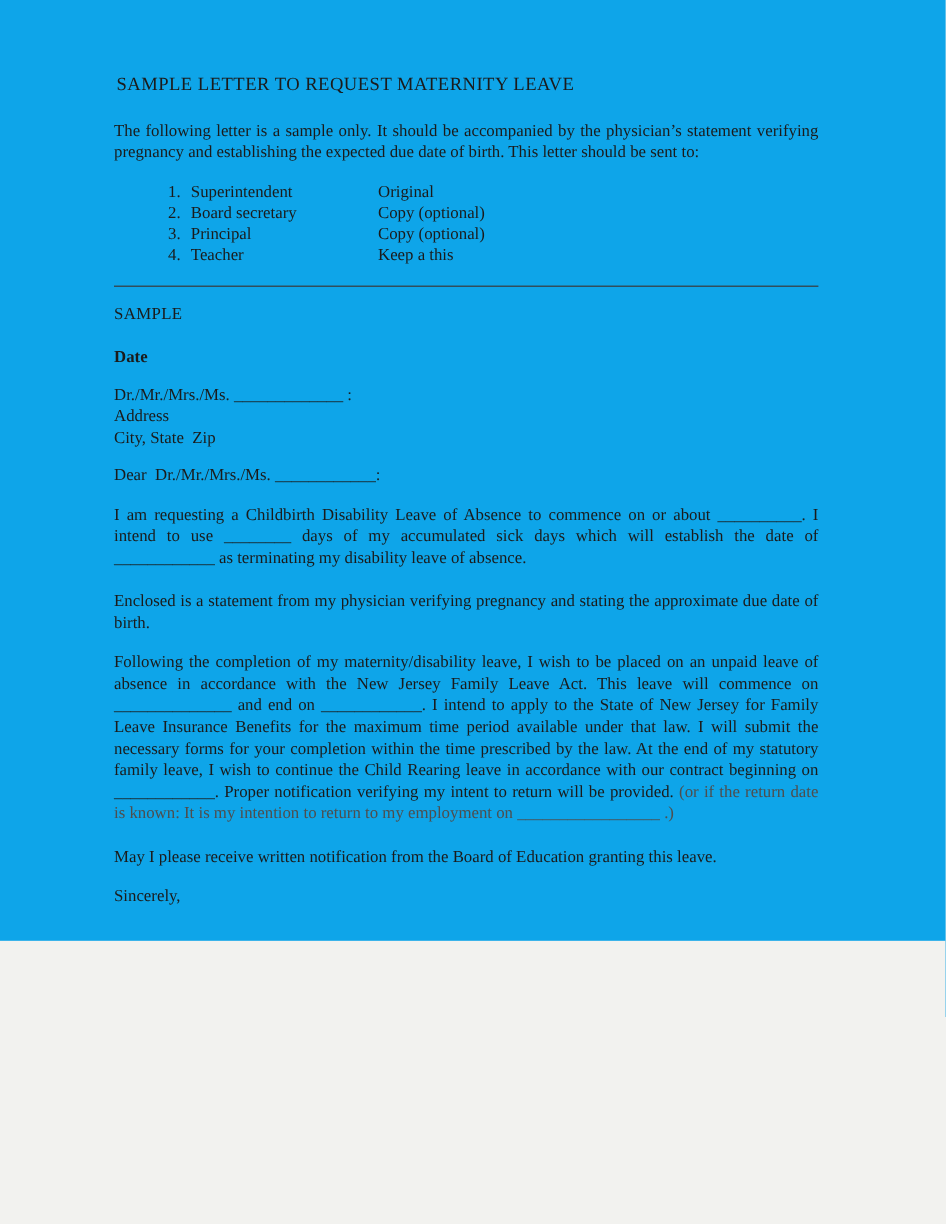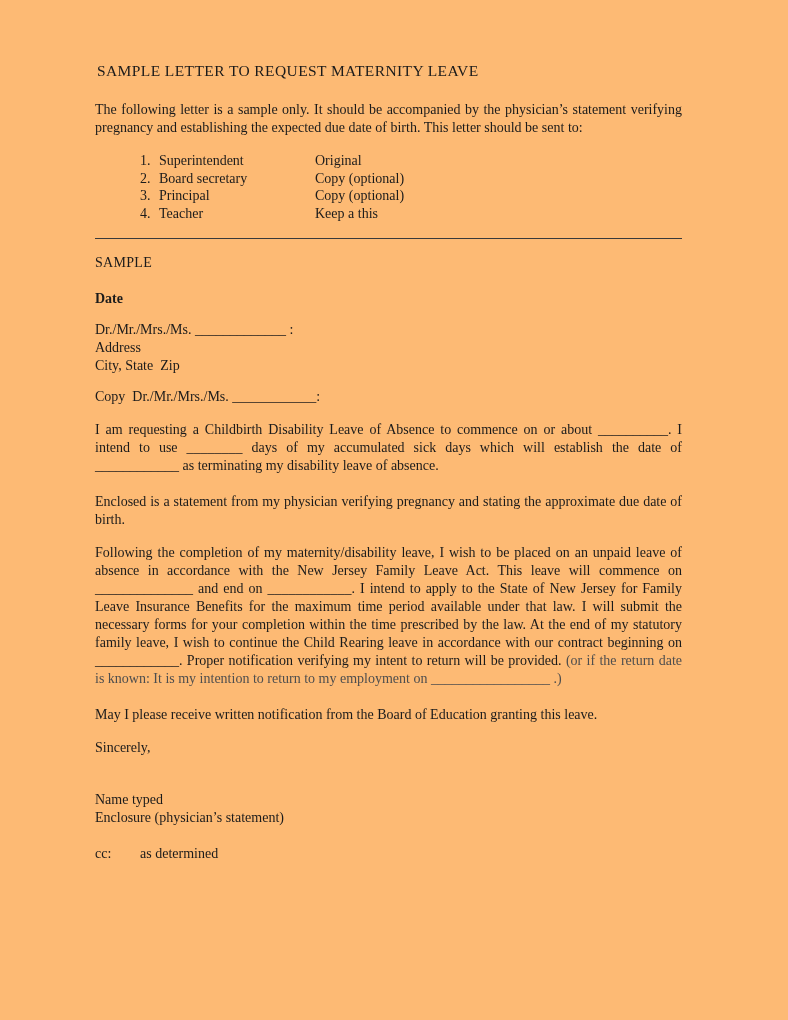--- a/index.html
+++ b/index.html
@@ -6,22 +6,22 @@
   html, body { margin: 0; padding: 0; }
   body {
     width: 788px;
     height: 1020px;
     background: #f2f2ef;
     font-family: "Liberation Serif", "DejaVu Serif", serif;
     color: #1b1b1b;
   }
   .page {
     width: 788px;
-    height: 1020px;
-    background: #fdba74;
+    height: 784px;
+    background: #0ea5e9;
     padding: 62px 106px 40px 95px;
     overflow: hidden;
   }
   .title {
     font-size: 15.5px;
     font-weight: normal;
     letter-spacing: 0.4px;
     margin: 0 0 21px 2px;
     white-space: nowrap;
   }
@@ -106,21 +106,21 @@
   <div class="sample-heading">SAMPLE</div>
 
   <div class="line mb13">Date</div>
 
   <div class="addr-block">
     <div class="line">Dr./Mr./Mrs./Ms. _____________ :</div>
     <div class="line">Address</div>
     <div class="line">City, State  Zip</div>
   </div>
 
-  <div class="line mb15">Copy  Dr./Mr./Mrs./Ms. ____________:</div>
+  <div class="line mb15">Dear  Dr./Mr./Mrs./Ms. ____________:</div>
 
   <p class="para mb18">I am requesting a Childbirth Disability Leave of Absence to commence on or about __________. I intend to use ________ days of my accumulated sick days which will establish the date of ____________ as terminating my disability leave of absence.</p>
 
   <p class="para">Enclosed is a statement from my physician verifying pregnancy and stating the approximate due date of birth.</p>
 
   <p class="para mb18"><span>Following the completion of my maternity/disability leave, I wish to be placed on an unpaid leave of absence in accordance with the New Jersey Family Leave Act. This leave will commence on ______________ and end on ____________. I intend to apply to the State of New Jersey for Family Leave Insurance Benefits for the maximum time period available under that law. I will submit the necessary forms for your completion within the time prescribed by the law. At the end of my statutory family leave, I wish to continue the Child Rearing leave in accordance with our contract beginning on ____________. Proper notification verifying my intent to return will be provided.</span> <span class="light-note">(or if the return date is known: It is my intention to return to my employment on _________________ .)</span></p>
 
   <p class="para mb15">May I please receive written notification from the Board of Education granting this leave.</p>
 
   <div class="line mb34">Sincerely,</div>

